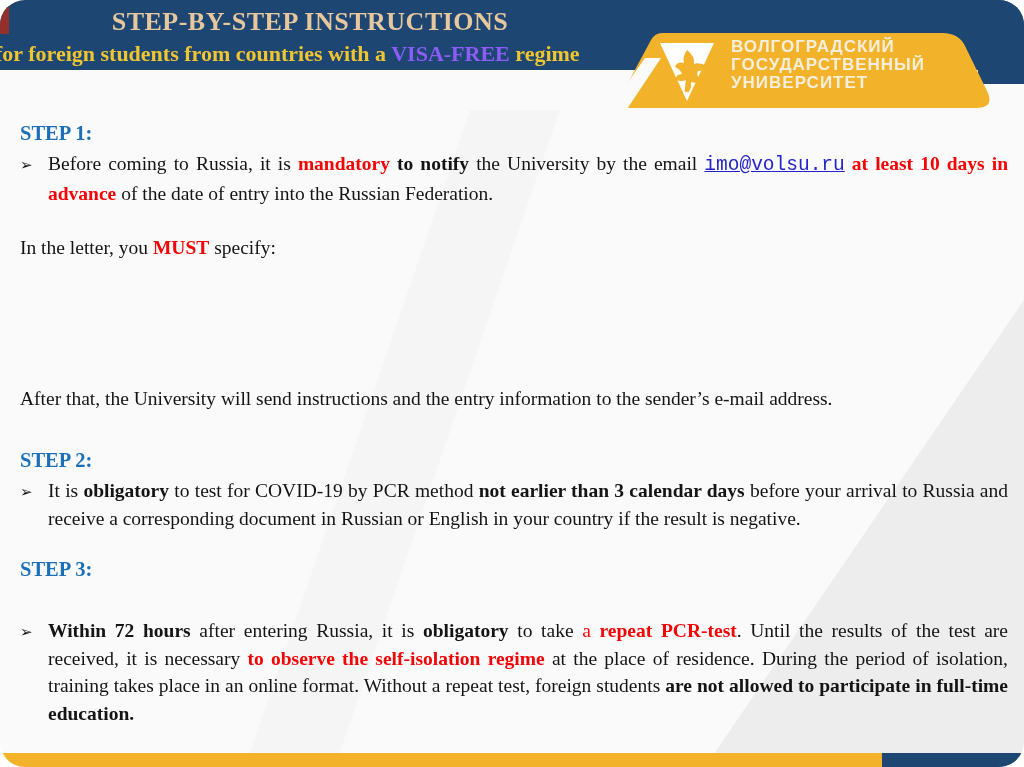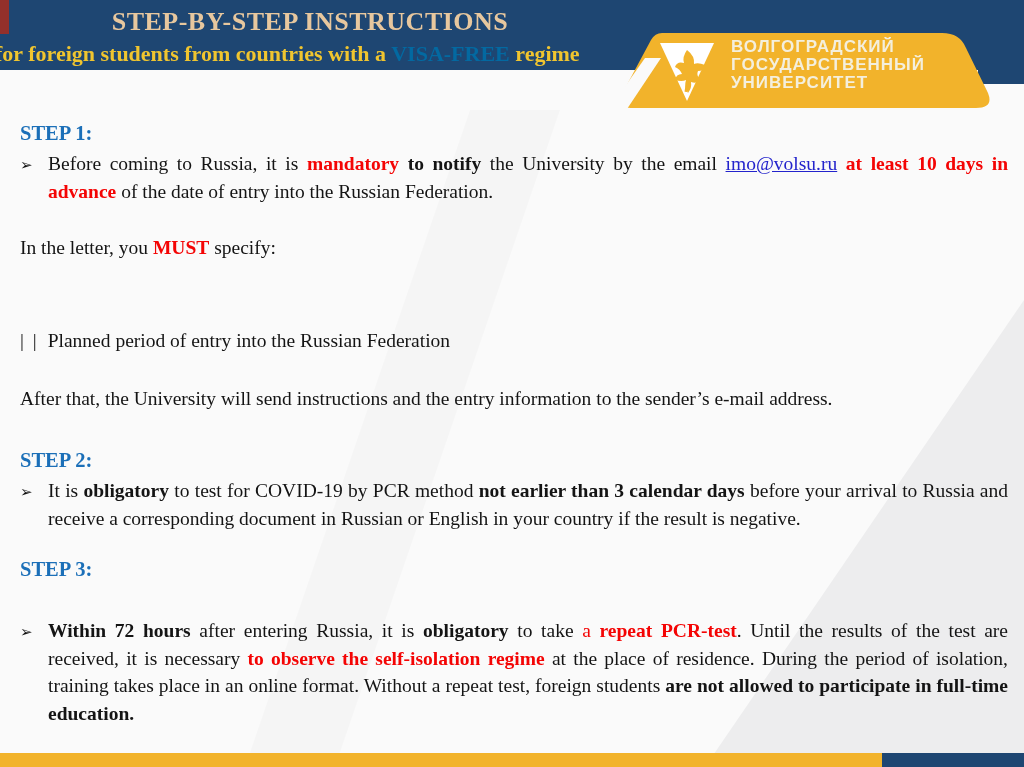--- a/index.html
+++ b/index.html
@@ -1,20 +1,21 @@
 <!DOCTYPE html>
 <html><head>
 <meta charset="utf-8">
 <style>
   html,body{margin:0;padding:0;background:#ffffff;}
   .slide{
     position:relative;width:1024px;height:767px;overflow:hidden;
     background:#fafafa;
     font-family:"Liberation Serif","DejaVu Serif",serif;
     color:#141414;
+    border-radius:25px;
   }
   
   .diag-band{
     position:absolute;top:0;left:0;width:1024px;height:767px;
     background:#ededee;
     clip-path:polygon(1024px 300px,1024px 767px,705px 767px);
     pointer-events:none;
   }
   .diag-band2{
     position:absolute;top:0;left:0;width:1024px;height:767px;
@@ -60,23 +61,23 @@
     flex:0 0 28px;width:28px;font-family:"DejaVu Sans",sans-serif;
     font-size:15px;padding-top:2px;color:#111;
   }
   .bullet .btext{flex:1;text-align:justify;}
   .list-item{line-height:30px;}
   .li-marker{margin-right:9px;letter-spacing:2px;}
   
   .run.b{font-weight:bold;}
   .run.r{color:#f40404;}
   .run.rb{color:#f40404;font-weight:bold;}
-  .run.link{color:#2323cc;text-decoration:underline;cursor:pointer;}
+  .run.link{color:#2323cc;text-decoration:underline;cursor:pointer;font-family:Liberation Mono, monospace;}
   .run.gold{color:#f0c52f;}
-  .run.redcaps{color:#0369a1;text-align:right;}
+  .run.redcaps{color:#8b5cf6;text-align:right;}
   
   .footer-yellow{
     position:absolute;left:0;top:753px;width:882px;height:14px;background:#f2b32b;
   }
   .footer-blue{
     position:absolute;left:882px;top:753px;width:142px;height:14px;background:#1e4672;
   }
 </style>
 </head>
 <body>
@@ -111,23 +112,20 @@
   </div>
 
   <div class="tb step-heading" style="top:120px;">STEP 1:</div>
   <div class="tb bullet" style="top:150px;">
     <span class="marker">➢</span>
     <div class="btext"><span class="run">Before coming to Russia, it is </span><span class="run rb">mandatory</span><span class="run"> </span><span class="run b">to notify</span><span class="run"> the University by the email </span><span class="run link">imo@volsu.ru</span><span class="run">  </span><span class="run rb">at least 10 days in advance</span><span class="run"> of the date of entry into the Russian Federation.</span></div>
   </div>
 
   <div class="tb" style="top:234px;"><span class="run">In the letter, you </span><span class="run rb">MUST</span><span class="run"> specify:</span></div>
 
-  <div class="tb list-item" style="top:326px;">
-    <span class="li-marker">| |</span><span>Planned period of entry into the Russian Federation</span>
-  </div>
 
   <div class="tb" style="top:385px;">After that, the University will send instructions and the entry information to the sender’s e-mail address.</div>
 
   <div class="tb step-heading" style="top:447px;">STEP 2:</div>
   <div class="tb bullet" style="top:477px;">
     <span class="marker">➢</span>
     <div class="btext"><span class="run">It is </span><span class="run b">obligatory</span><span class="run"> to test for COVID-19 by PCR method </span><span class="run b">not earlier than 3 calendar days</span><span class="run"> before your arrival to Russia and receive a corresponding document in Russian or English in your country if the result is negative.</span></div>
   </div>
 
   <div class="tb step-heading" style="top:556px;">STEP 3:</div>

